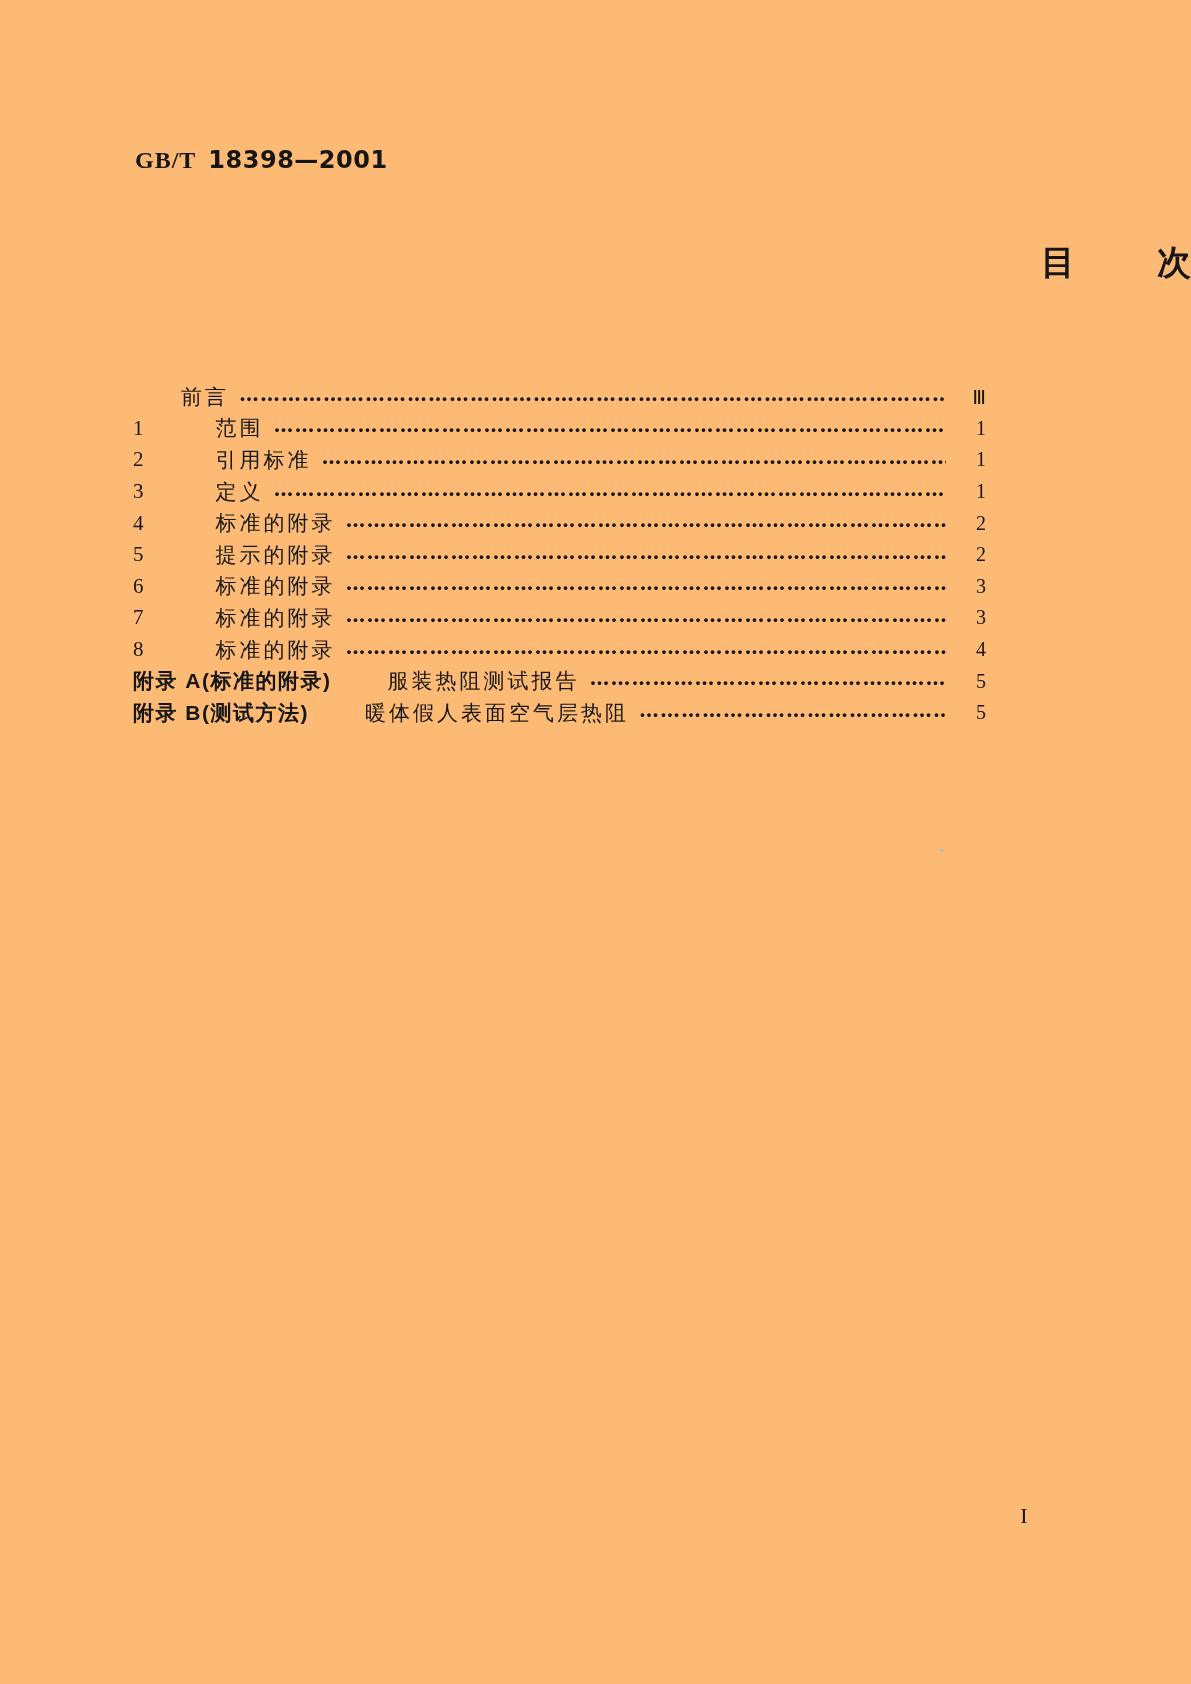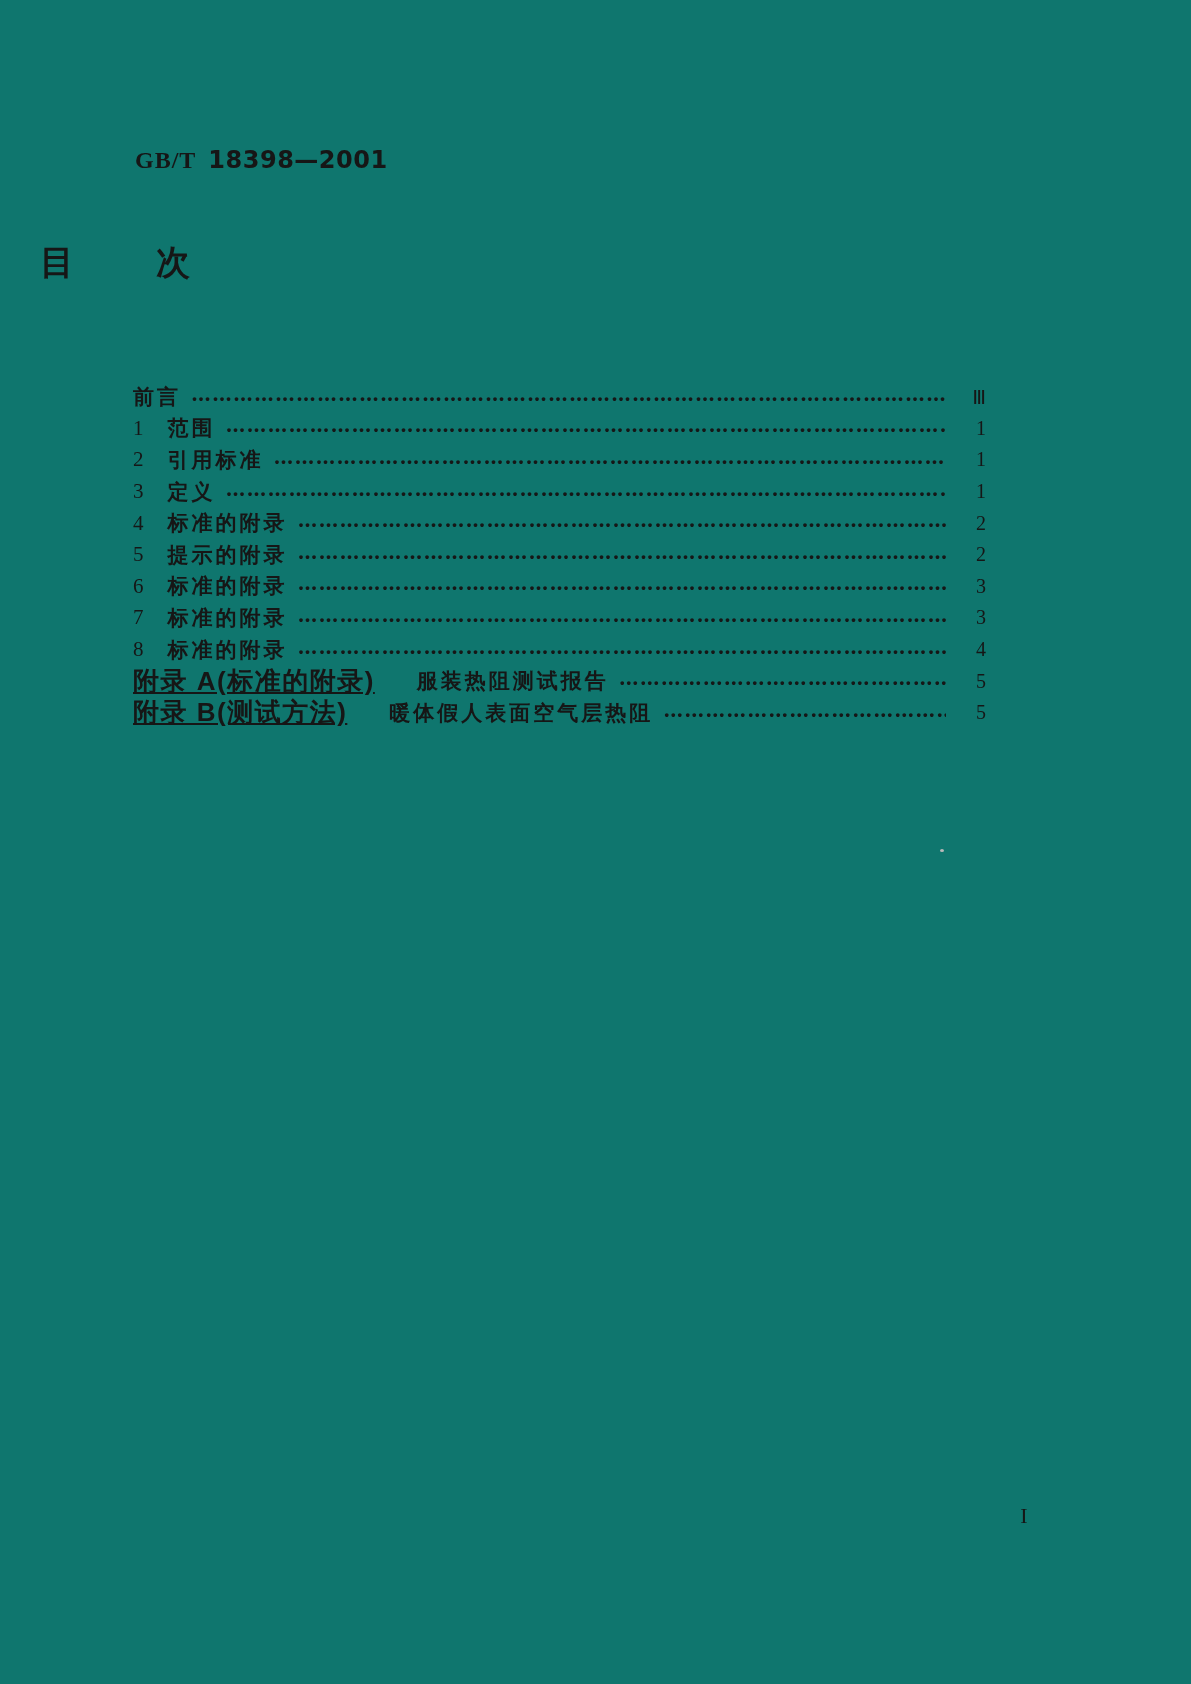--- a/index.html
+++ b/index.html
@@ -6,39 +6,39 @@
   html, body { background: #ffffff; }
   body {
     width: 1191px; height: 1684px;
     position: relative;
     font-family: "Liberation Sans", sans-serif;
     color: #161616;
     overflow: hidden;
   }
   .page {
     position: absolute; inset: 0;
-    background: #0f766e;
+    background: #fdba74;
   }
   .header {
     position: absolute; left: 135px; top: 146px;
     font-weight: bold; font-size: 24px;
     white-space: nowrap;
   }
   .header .code-prefix {
     font-family: "Liberation Serif", serif;
     letter-spacing: 1px;
   }
   .header .code-number {
     font-family: "DejaVu Sans", sans-serif;
     margin-left: 12px;
     letter-spacing: 0.5px;
   }
   .title {
     position: absolute; top: 240px; left: 0; width: 100%;
-    text-align: left;
+    text-align: right;
     font-size: 34px; font-weight: bold;
     white-space: nowrap;
     padding-left: 40px;
   }
   .title-gap { display: inline-block; width: 82px; }
   .toc {
     position: absolute; left: 133px; top: 381px; width: 853px;
   }
   .toc-row {
     display: flex; align-items: center;
@@ -50,30 +50,30 @@
     font-size: 21px;
     margin-right: 23px;
     letter-spacing: 1px;
     white-space: nowrap;
     flex: 0 0 auto;
   }
   .num:empty { display: none; }
   .appendix .num {
     font-family: "Liberation Sans", sans-serif;
     font-weight: bold;
-    font-size: 26px;
+    font-size: 21px;
     letter-spacing: 1.5px;
-    margin-right: 42px;
-    text-decoration: underline;
+    margin-right: 8px;
   }
   .label {
-    font-weight: bold;
+    font-weight: normal;
     letter-spacing: 3px;
     white-space: nowrap;
     flex: 0 0 auto;
+    margin-left: 48px;
   }
   .leader {
     flex: 1 1 auto;
     min-width: 0;
     overflow: hidden;
     white-space: nowrap;
     font-family: "DejaVu Serif", serif;
     font-size: 20px;
     font-weight: bold;
     letter-spacing: 1px;

